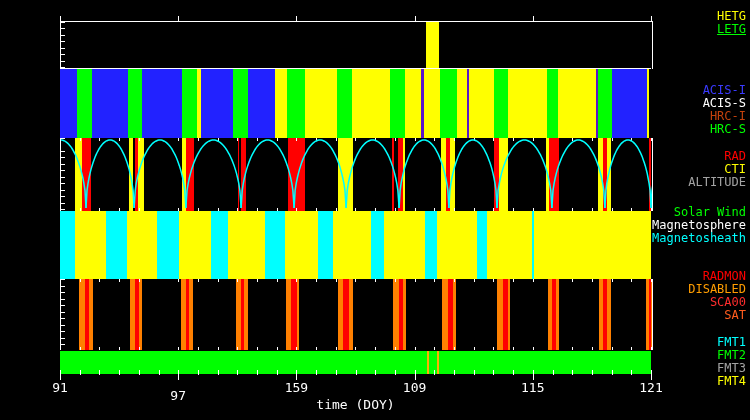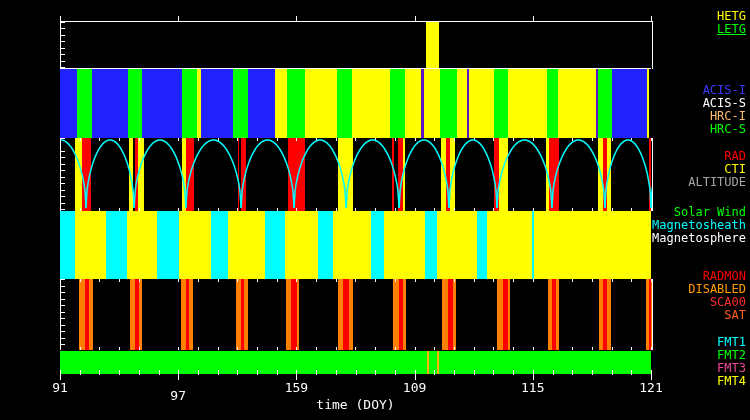--- a/index.html
+++ b/index.html
@@ -68,21 +68,21 @@
       <div class="seg" style="left: 82.4%; width: 1.86667%; background: rgb(0, 255, 0);"></div>
       <div class="seg" style="left: 84.2667%; width: 6.43333%; background: rgb(255, 255, 0);"></div>
       <div class="seg" style="left: 90.7%; width: 0.333333%; background: rgb(92, 22, 200);"></div>
       <div class="seg" style="left: 91.0333%; width: 2.36667%; background: rgb(0, 255, 0);"></div>
       <div class="seg" style="left: 93.4%; width: 5.9%; background: rgb(34, 34, 255);"></div>
       <div class="seg" style="left: 99.3%; width: 0.366667%; background: rgb(255, 255, 0);"></div>
     </div>
     <div class="rlabel-group" style="top: 84px; right: 4px; width: 140px;">
       <div class="rlabel" style="color: rgb(58, 58, 255);">ACIS-I</div>
       <div class="rlabel" style="color: rgb(255, 255, 255);">ACIS-S</div>
-      <div class="rlabel" style="color: #fdba74;">HRC-I</div>
+      <div class="rlabel" style="color: #c2410c;">HRC-I</div>
       <div class="rlabel" style="color: rgb(0, 255, 0);">HRC-S</div>
     </div>
     <div class="band sides" style="left: 60px; top: 138px; width: 591px; height: 73px; background: rgb(0, 0, 0);">
       <div class="seg" style="left: 2.43333%; width: 1.13333%; background: rgb(255, 255, 0);"></div>
       <div class="seg" style="left: 3.56667%; width: 1.5%; background: rgb(255, 0, 0);"></div>
       <div class="seg" style="left: 11.5667%; width: 0.666667%; background: rgb(255, 255, 0);"></div>
       <div class="seg" style="left: 12.5667%; width: 0.5%; background: rgb(255, 0, 0);"></div>
       <div class="seg" style="left: 13.0667%; width: 1.03333%; background: rgb(255, 255, 0);"></div>
       <div class="seg" style="left: 20.4667%; width: 0.666667%; background: rgb(255, 255, 0);"></div>
       <div class="seg" style="left: 21.1333%; width: 1.33333%; background: rgb(255, 0, 0);"></div>
@@ -135,22 +135,22 @@
       <div class="seg" style="left: 25.5333%; width: 2.93333%; background: rgb(0, 255, 255);"></div>
       <div class="seg" style="left: 34.7%; width: 3.36667%; background: rgb(0, 255, 255);"></div>
       <div class="seg" style="left: 43.7%; width: 2.53333%; background: rgb(0, 255, 255);"></div>
       <div class="seg" style="left: 52.5667%; width: 2.26667%; background: rgb(0, 255, 255);"></div>
       <div class="seg" style="left: 61.7667%; width: 1.96667%; background: rgb(0, 255, 255);"></div>
       <div class="seg" style="left: 70.5%; width: 1.7%; background: rgb(0, 255, 255);"></div>
       <div class="seg" style="left: 79.8%; width: 0.466667%; background: rgb(0, 255, 255);"></div>
     </div>
     <div class="rlabel-group" style="top: 206px; right: 4px; width: 140px;">
       <div class="rlabel" style="color: rgb(0, 255, 0);">Solar Wind</div>
+      <div class="rlabel" style="color: rgb(255, 255, 255);">Magnetosphere</div>
       <div class="rlabel" style="color: rgb(0, 255, 255);">Magnetosheath</div>
-      <div class="rlabel" style="color: rgb(255, 255, 255);">Magnetosphere</div>
     </div>
     <div class="band sides" style="left: 60px; top: 279px; width: 591px; height: 71px; background: rgb(0, 0, 0);">
       <div class="seg" style="left: 3.03333%; width: 2.43333%; background: rgb(255, 128, 0);"></div>
       <div class="seg" style="left: 4.1%; width: 0.6%; background: rgb(255, 0, 0);"></div>
       <div class="seg" style="left: 11.6667%; width: 2.03333%; background: rgb(255, 128, 0);"></div>
       <div class="seg" style="left: 12.5667%; width: 0.566667%; background: rgb(255, 0, 0);"></div>
       <div class="seg" style="left: 20.3%; width: 2.1%; background: rgb(255, 128, 0);"></div>
       <div class="seg" style="left: 21.1333%; width: 0.566667%; background: rgb(255, 0, 0);"></div>
       <div class="seg" style="left: 29.6%; width: 2%; background: rgb(255, 128, 0);"></div>
       <div class="seg" style="left: 30.4667%; width: 0.533333%; background: rgb(255, 0, 0);"></div>
@@ -180,21 +180,21 @@
       <div class="rlabel" style="color: rgb(255, 45, 45);">SCA00</div>
       <div class="rlabel" style="color: rgb(255, 92, 30);">SAT</div>
     </div>
     <div class="band" style="left: 60px; top: 351px; width: 591px; height: 23px; background: rgb(0, 255, 0);">
       <div class="seg" style="left: 62.1%; width: 0.366667%; background: rgb(255, 176, 0);"></div>
       <div class="seg" style="left: 63.8%; width: 0.366667%; background: rgb(255, 176, 0);"></div>
     </div>
     <div class="rlabel-group" style="top: 336px; right: 4px; width: 140px;">
       <div class="rlabel" style="color: rgb(0, 255, 255);">FMT1</div>
       <div class="rlabel" style="color: rgb(0, 255, 0);">FMT2</div>
-      <div class="rlabel" style="color: #ec4899;">FMT3</div>
+      <div class="rlabel" style="color: #a3a3a3;">FMT3</div>
       <div class="rlabel" style="color: rgb(255, 255, 0);">FMT4</div>
     </div>
     <div class="x-tick" style="left: 60px; top: 370px; height: 10px;"></div>
     <div class="x-tick" style="left: 79.7px; top: 370px; height: 5px;"></div>
     <div class="x-tick" style="left: 99.4px; top: 370px; height: 5px;"></div>
     <div class="x-tick" style="left: 119.1px; top: 370px; height: 5px;"></div>
     <div class="x-tick" style="left: 138.8px; top: 370px; height: 5px;"></div>
     <div class="x-tick" style="left: 158.5px; top: 370px; height: 5px;"></div>
     <div class="x-tick" style="left: 178.2px; top: 370px; height: 10px;"></div>
     <div class="x-tick" style="left: 197.9px; top: 370px; height: 5px;"></div>

